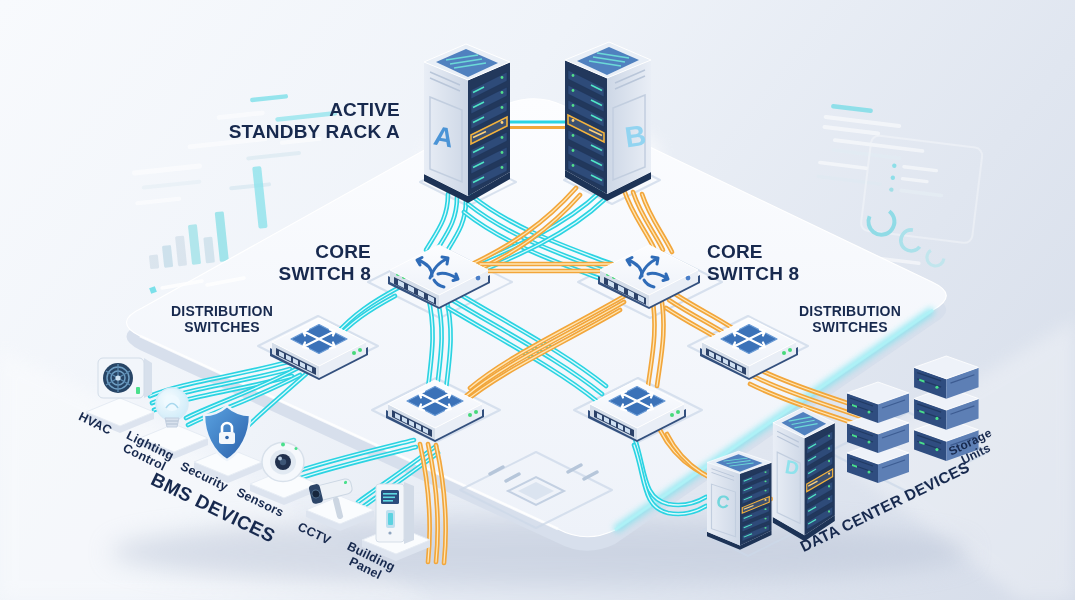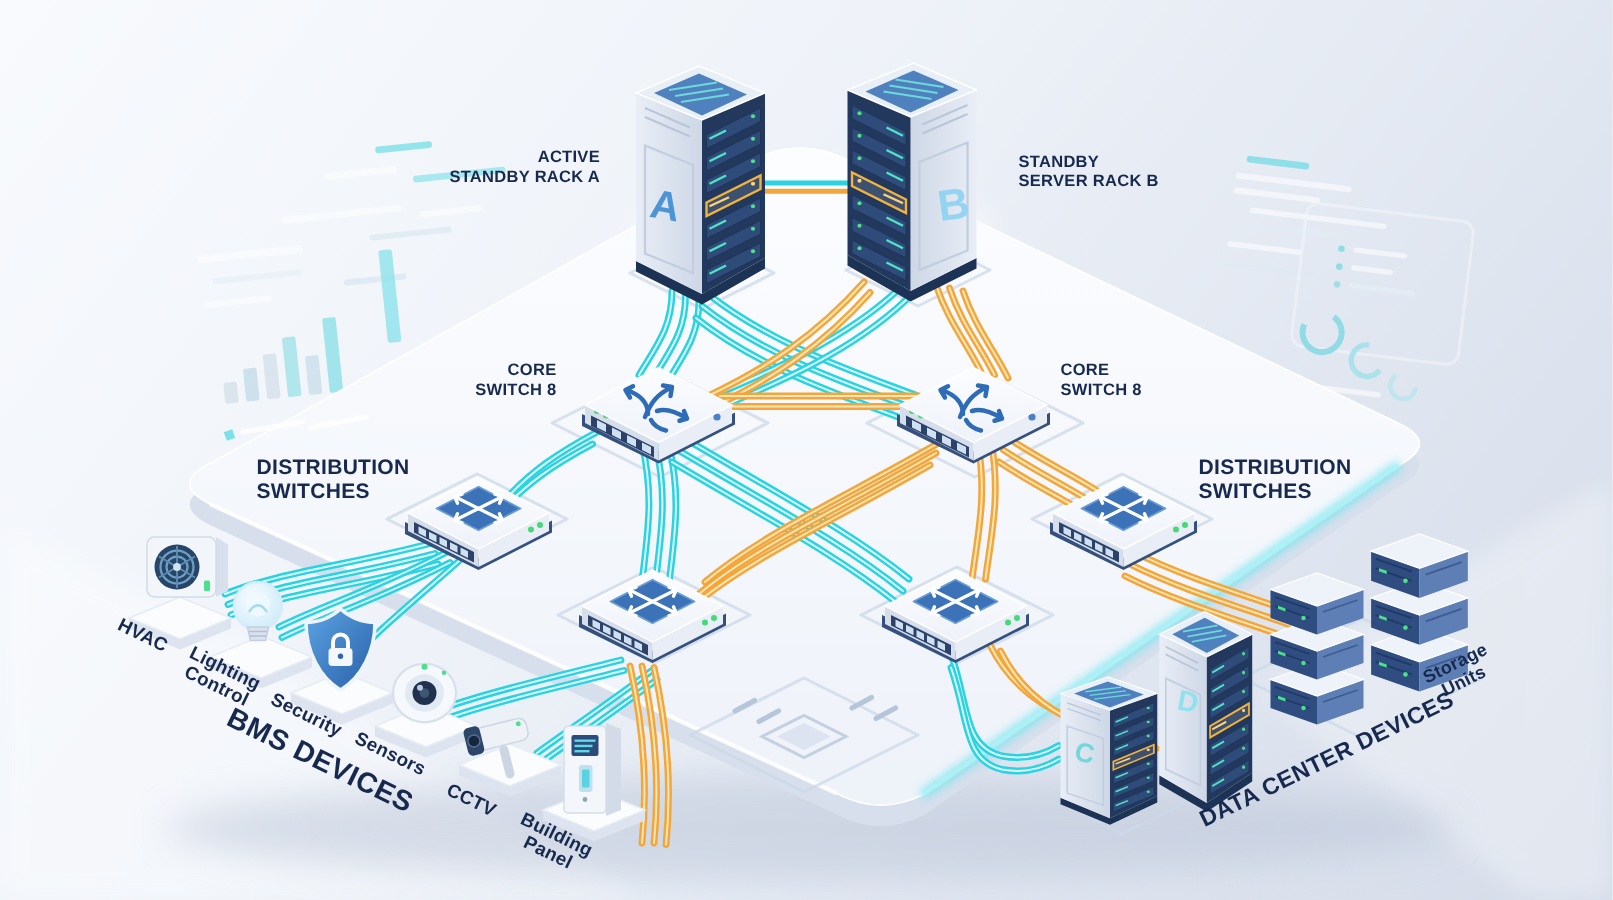--- a/index.html
+++ b/index.html
@@ -7,24 +7,24 @@
          background:linear-gradient(128deg,#f8fafd 0%,#eff3f9 38%,#e0e6f0 72%,#d5dce9 100%);
          font-family:"Liberation Sans",sans-serif;}
   .scene svg{position:absolute;left:0;top:0;}
   
   .cb{fill:none;stroke:#2bd3e2;stroke-width:4.6;stroke-linecap:round;stroke-linejoin:round}
   .cc{fill:none;stroke:#dcfbfd;stroke-width:1.3;stroke-linecap:round}
   .ob{fill:none;stroke:#f2a63b;stroke-width:4.6;stroke-linecap:round;stroke-linejoin:round}
   .oc{fill:none;stroke:#ffe6b5;stroke-width:1.3;stroke-linecap:round}
   .outline{fill:none;stroke:#ccd8e8;stroke-width:2;stroke-linejoin:round;opacity:.75}
   
-  .lbl{position:absolute;color:#17294e;font-weight:800;font-size:11px;line-height:1.16;
+  .lbl{position:absolute;color:#17294e;font-weight:800;font-size:19px;line-height:1.16;
        letter-spacing:.2px;white-space:nowrap;}
   .right{text-align:right}
-  .ctr{text-align:left}
+  .ctr{text-align:center}
   .rot{transform:translate(-50%,-50%) rotate(26deg)}
   .rotccw{transform:translate(-50%,-50%) rotate(-26deg)}
   .dev{font-size:12.5px;line-height:1.05;text-align:center;white-space:normal}
   .w60{width:62px}
   .w54{width:56px}
   .big{font-size:19px;letter-spacing:.4px}
   .dc{font-size:15.5px;letter-spacing:.3px}
   .sm{font-size:12px}
   .svgletter{font-family:"Liberation Sans",sans-serif;font-weight:bold;}
 </style>
@@ -522,24 +522,20 @@
       <text class="svgletter" x="722" y="508" font-size="18" fill="#62d4da" opacity=".85" text-anchor="middle" transform="rotate(10 722 508)">C</text>
     </g>
   </g>
 </svg>
 
 <div class="lbl right" style="top:99px;right:675px">
   <div>ACTIVE</div>
   <div>STANDBY RACK A</div>
 </div>
 
-<div class="lbl" style="top:102px;left:679px">
-  <div>STANDBY</div>
-  <div>SERVER RACK B</div>
-</div>
 
 <div class="lbl right" style="top:241px;right:704px">
   <div>CORE</div>
   <div>SWITCH 8</div>
 </div>
 
 <div class="lbl" style="top:241px;left:707px">
   <div>CORE</div>
   <div>SWITCH 8</div>
 </div>

